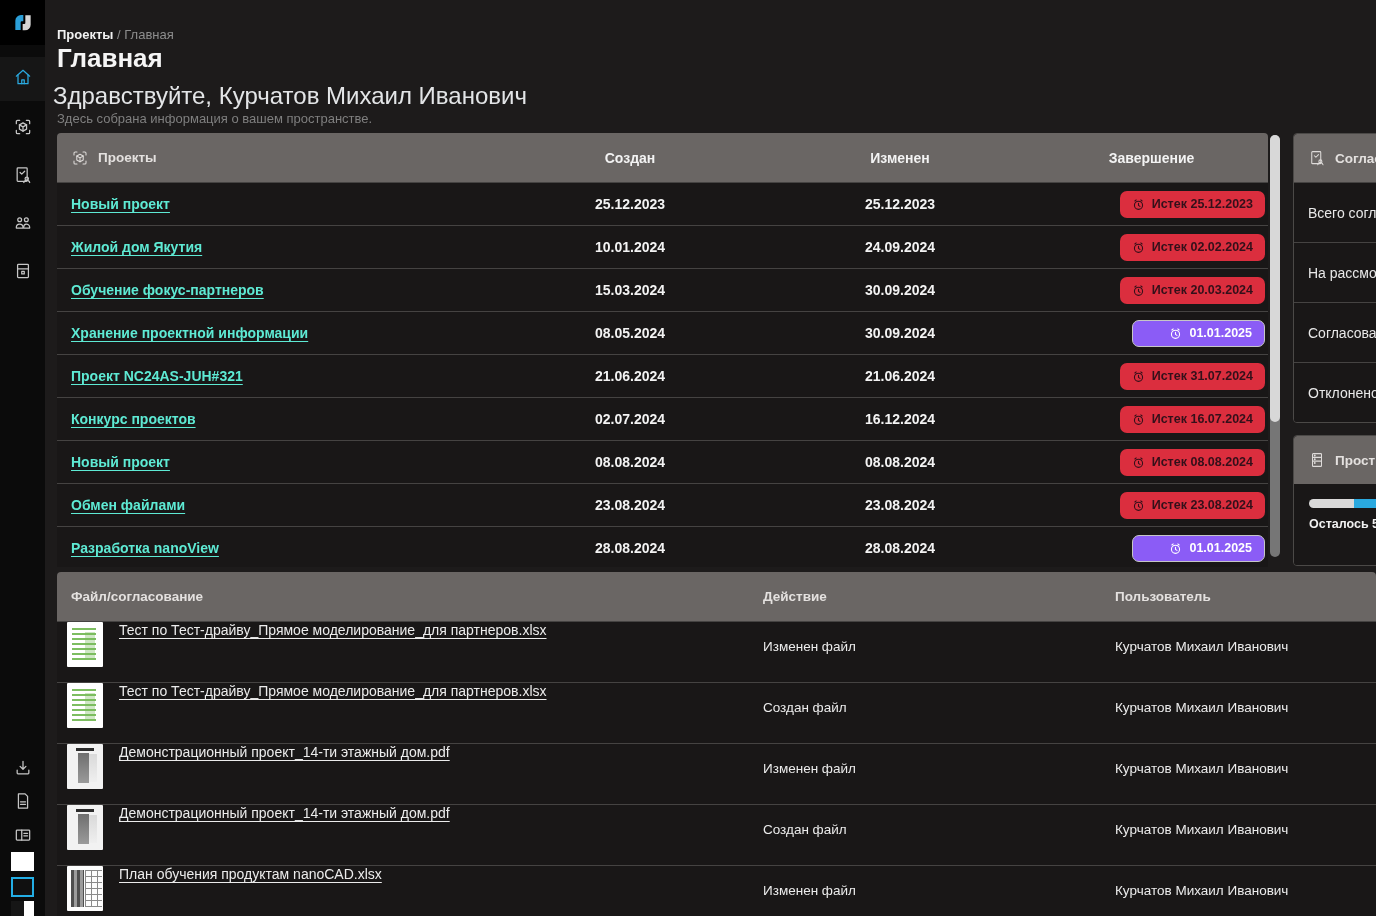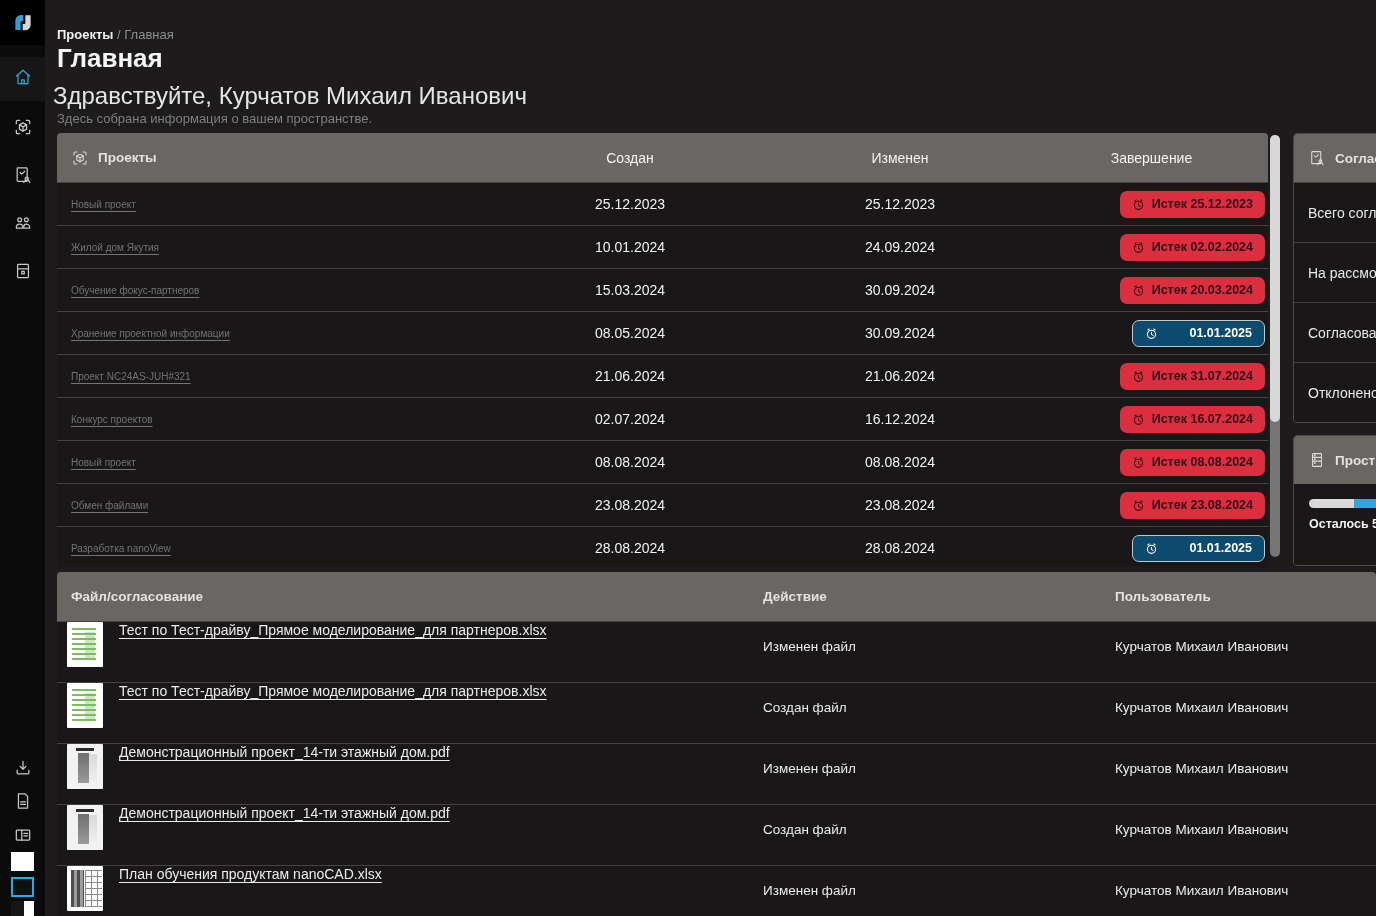--- a/index.html
+++ b/index.html
@@ -25,28 +25,28 @@
   
   .thead{background:#6a6664;color:#e4e1df;font-size:13.5px;font-weight:bold;border-radius:4px 4px 0 0}
   .thead .hicon{width:18px;height:18px;fill:none;stroke:#dedbd9;stroke-width:1.4;stroke-linecap:round;stroke-linejoin:round;margin-right:9px;flex:0 0 auto}
 
   .projects{position:absolute;left:57px;top:133px;width:1211px;height:434px;overflow:hidden}
   .pgrid{display:grid;grid-template-columns:438px 270px 270px 233px;align-items:center}
   .projects .thead{height:49px}
   .prow{height:43px;background:#191717;border-top:1px solid #454342}
   .prow:first-of-type{border-top:none}
   .cell.first{padding-left:14px;display:flex;align-items:center}
-  .cell.cdate{text-align:center;font-size:14px;font-weight:400;color:#f3f3f3}
+  .cell.cdate{text-align:center;font-size:14px;font-weight:700;color:#f3f3f3}
   .cell.bcell{display:flex;justify-content:flex-end;padding-right:3px}
-  .plink{color:#737373;font-size:10px;font-weight:400;text-decoration:underline;text-underline-offset:3px;cursor:pointer}
+  .plink{color:#5eead4;font-size:14px;font-weight:700;text-decoration:underline;text-underline-offset:3px;cursor:pointer}
 
   .badge{display:inline-flex;align-items:center;gap:7px;height:27px;min-width:133px;
     padding:0 12px;border-radius:7px;font-size:12.5px;font-weight:600;white-space:nowrap}
   .badge.expired{background:#db2e3e;color:#33101a;justify-content:center}
-  .badge.due{background:#0c4a6e;border:1px solid #c6c6c6;color:#fff;justify-content:space-between}
+  .badge.due{background:#8b5cf6;border:1px solid #c6c6c6;color:#fff;justify-content:flex-end}
   .ck{width:13px;height:13px;fill:none;stroke:currentColor;stroke-width:2;stroke-linecap:round;stroke-linejoin:round;flex:0 0 auto}
 
   .vscroll{position:absolute;left:1270px;top:135px;width:10px;height:422px;background:#767676;border-radius:5px}
   .vthumb{position:absolute;left:0;top:0;width:10px;height:287px;background:#d8d8d8;border-radius:5px;cursor:pointer}
 
   .rightcol{position:absolute;left:1293px;top:133px;width:240px}
   .card{border:1px solid #4b4947;border-radius:4px;overflow:hidden}
   .card .thead{display:flex;align-items:center;height:48px;padding-left:14px;border-radius:3px 3px 0 0}
   .arow{height:60px;background:#191717;border-top:1px solid #454342;display:flex;align-items:center;padding-left:14px;font-size:14px;color:#e8e8e8}
   .arow:first-of-type{border-top:none}

